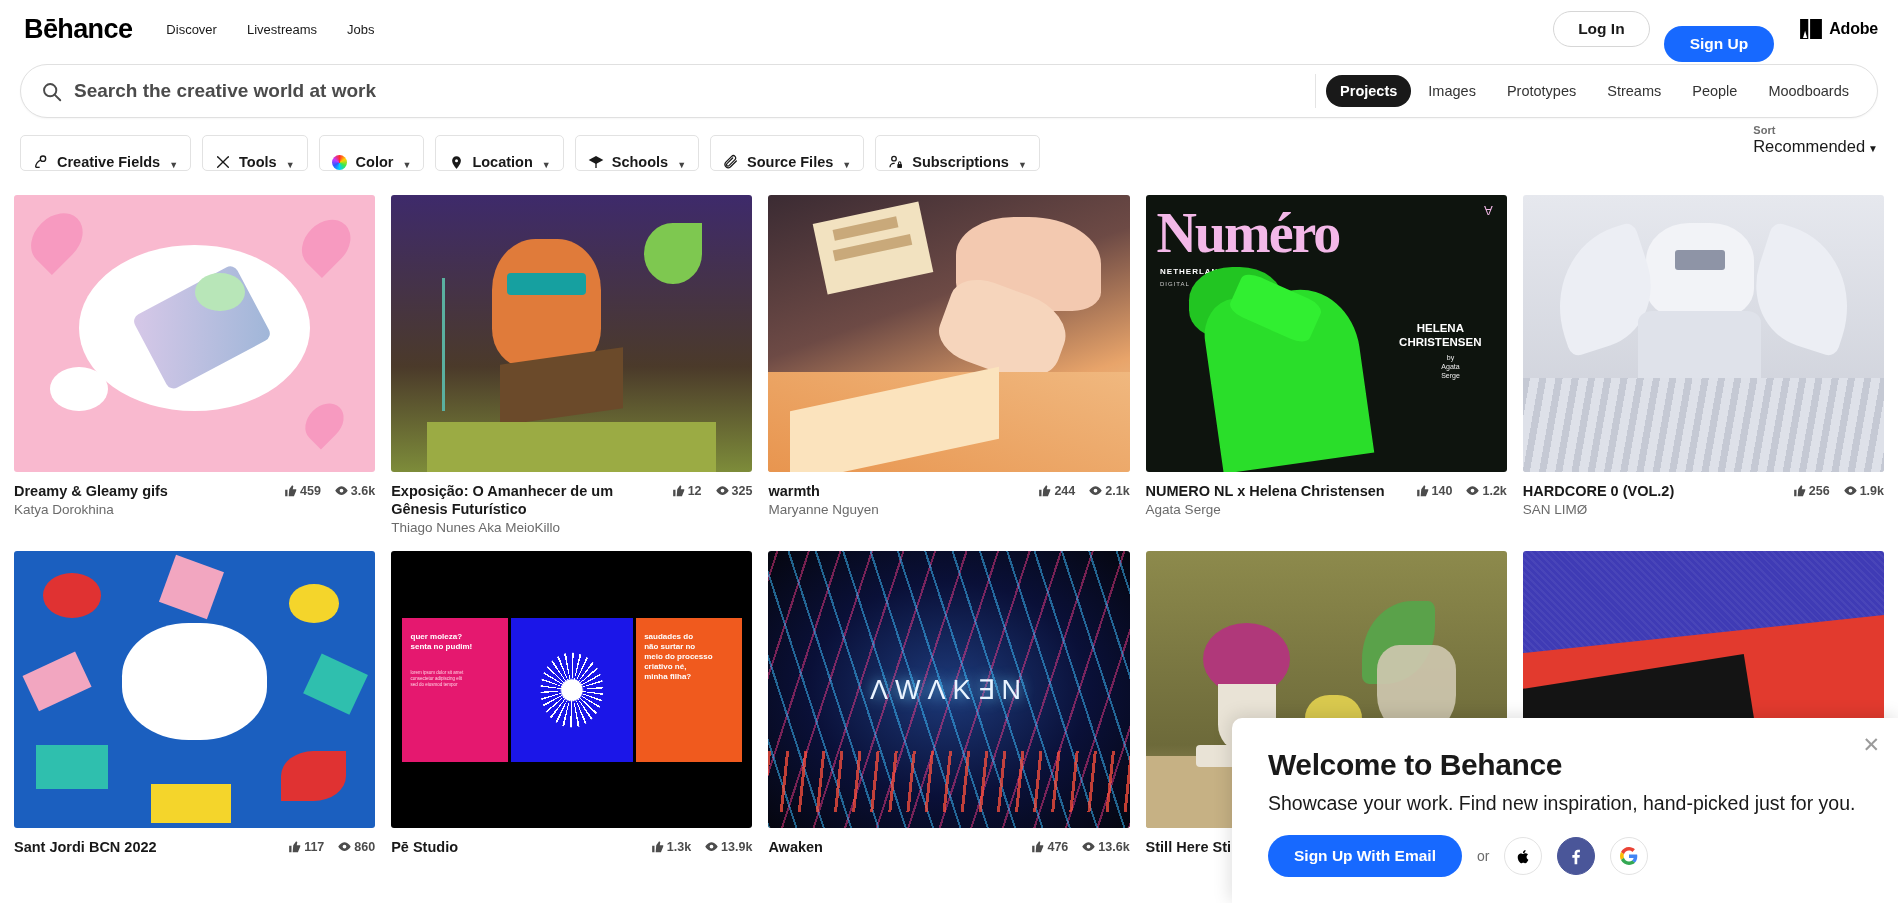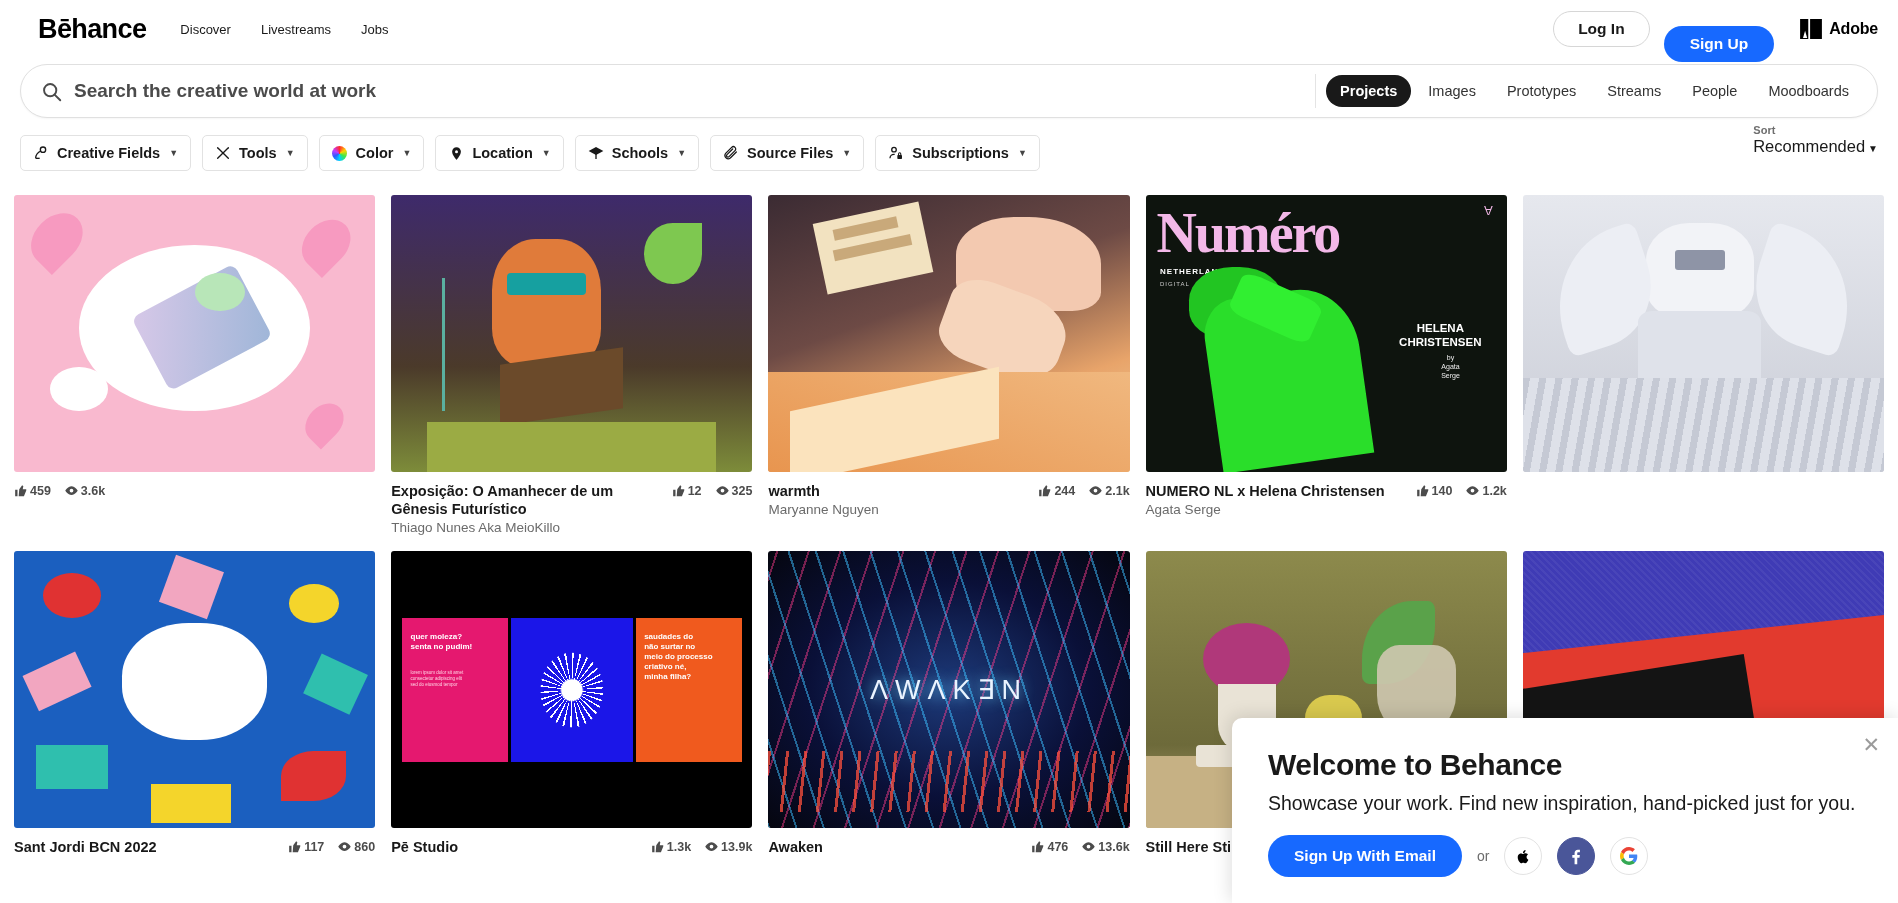--- a/index.html
+++ b/index.html
@@ -9,21 +9,21 @@
     font-family: "Liberation Sans", sans-serif;
     overflow: hidden;
     color: #191919;
   }
 
   
   .topnav {
     height: 58px;
     display: flex;
     align-items: center;
-    padding: 0 38px;
+    padding: 0 24px;
     position: relative;
   }
   .logo {
     font-size: 27px;
     font-weight: 700;
     letter-spacing: -0.6px;
     margin-right: 34px;
     color: #000;
   }
   .nav-links { display: flex; align-items: center; gap: 30px; }
@@ -110,21 +110,21 @@
   .stab.active { background: #191919; color: #fff; font-weight: 700; }
 
   
   .filters {
     display: flex; align-items: center;
     padding: 17px 20px 0 20px;
     gap: 11px;
     position: relative;
   }
   .chip {
-    display: flex; align-items: center; gap: 8px;
+    display: flex; align-items: flex-end; gap: 8px;
     border: 1px solid #e2e2e2;
     border-radius: 5px;
     background: #fff;
     height: 36px;
     padding: 0 12px;
     font-size: 14.5px;
     font-weight: 600;
     color: #191919;
     cursor: pointer;
     white-space: nowrap;
@@ -345,20 +345,24 @@
     <div class="thumb" style="background:#f9b9cf;">
       <div style="position:absolute;left:18%;top:18%;width:64%;height:60%;background:#fff;border-radius:50%;"></div>
       <div style="position:absolute;left:10%;top:62%;width:16%;height:16%;background:#fff;border-radius:50%;"></div>
       <div style="position:absolute;left:36%;top:33%;width:32%;height:30%;background:linear-gradient(120deg,#d7c8e8,#9fb6d8);border-radius:8px;transform:rotate(-28deg);"></div>
       <div style="position:absolute;left:50%;top:28%;width:14%;height:14%;background:#b8e6b8;border-radius:50%;"></div>
       <div style="position:absolute;left:4%;top:8%;width:16%;height:16%;background:#f79ac0;border-radius:50% 50% 50% 0;transform:rotate(-45deg);"></div>
       <div style="position:absolute;right:6%;top:10%;width:15%;height:15%;background:#f79ac0;border-radius:50% 50% 50% 0;transform:rotate(-45deg);"></div>
       <div style="position:absolute;right:8%;bottom:12%;width:12%;height:12%;background:#f79ac0;border-radius:50% 50% 50% 0;transform:rotate(-45deg);"></div>
     </div>
     <div class="meta">
+      <div class="meta-text">
+        <div class="p-title">Dreamy &amp; Gleamy gifs</div>
+        <div class="p-owner">Katya Dorokhina</div>
+      </div>
       <div class="stats">
         <span class="stat">
           <svg width="14" height="14" viewBox="0 0 24 24" fill="#4c4c4c">
               <path d="M2 10h4v11H2zM8 21h9l4-10V9h-6l1-5-2-2-5 7z"></path>
             </svg>
           <span>459</span>
         </span>
         <span class="stat">
           <svg width="15" height="15" viewBox="0 0 24 24" fill="#4c4c4c">
               <path d="M12 5C6 5 2 12 2 12s4 7 10 7 10-7 10-7-4-7-10-7zm0 10a3 3 0 110-6 3 3 0 010 6z"></path>
@@ -467,20 +471,40 @@
   </div>
 
   <div class="card">
     <div class="thumb" style="background:linear-gradient(180deg,#e6e8ee,#c9ccd6);">
       <div style="position:absolute;left:34%;top:10%;width:30%;height:34%;background:#f2f3f7;border-radius:40% 40% 30% 30%;"></div>
       <div style="position:absolute;left:42%;top:20%;width:14%;height:7%;background:#8e94a6;border-radius:3px;"></div>
       <div style="position:absolute;left:8%;top:14%;width:28%;height:40%;background:#eceef4;border-radius:80% 10% 60% 10%;transform:rotate(-18deg);"></div>
       <div style="position:absolute;right:8%;top:14%;width:28%;height:40%;background:#eceef4;border-radius:10% 80% 10% 60%;transform:rotate(18deg);"></div>
       <div style="position:absolute;left:32%;top:42%;width:34%;height:34%;background:#dfe2ea;border-radius:12%;"></div>
       <div style="position:absolute;left:0;bottom:0;width:100%;height:34%;background:repeating-linear-gradient(100deg,#c5c9d4 0 7px,#dee1e9 7px 16px);"></div>
+    </div>
+    <div class="meta">
+      <div class="meta-text">
+        <div class="p-title">HARDCORE 0 (VOL.2)</div>
+        <div class="p-owner">SAN LIMØ</div>
+      </div>
+      <div class="stats">
+        <span class="stat">
+          <svg width="14" height="14" viewBox="0 0 24 24" fill="#4c4c4c">
+              <path d="M2 10h4v11H2zM8 21h9l4-10V9h-6l1-5-2-2-5 7z"></path>
+            </svg>
+          <span>256</span>
+        </span>
+        <span class="stat">
+          <svg width="15" height="15" viewBox="0 0 24 24" fill="#4c4c4c">
+              <path d="M12 5C6 5 2 12 2 12s4 7 10 7 10-7 10-7-4-7-10-7zm0 10a3 3 0 110-6 3 3 0 010 6z"></path>
+            </svg>
+          <span>1.9k</span>
+        </span>
+      </div>
     </div>
   </div>
 
   <div class="card">
     <div class="thumb" style="background:#1b5fbf;">
       <div style="position:absolute;left:30%;top:26%;width:40%;height:42%;background:#fff;border-radius:46%;"></div>
       <div style="position:absolute;left:8%;top:8%;width:16%;height:16%;background:#e03232;border-radius:50%;"></div>
       <div style="position:absolute;right:10%;top:12%;width:14%;height:14%;background:#f4d52b;border-radius:50%;"></div>
       <div style="position:absolute;left:6%;bottom:14%;width:20%;height:16%;background:#2fbfae;"></div>
       <div style="position:absolute;right:8%;bottom:10%;width:18%;height:18%;background:#e03232;border-radius:50% 0 50% 0;"></div>

